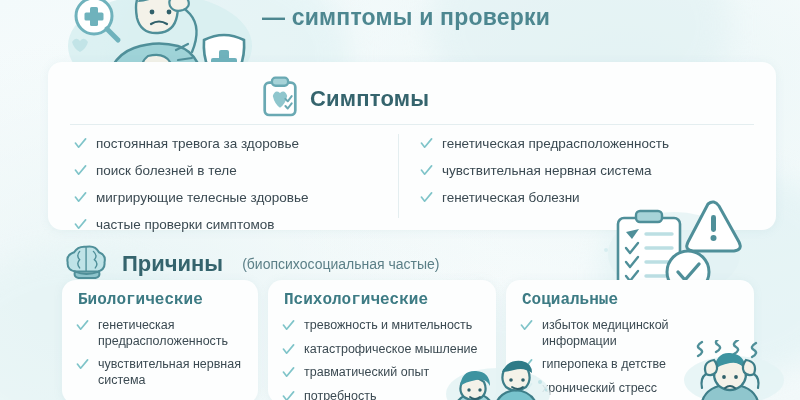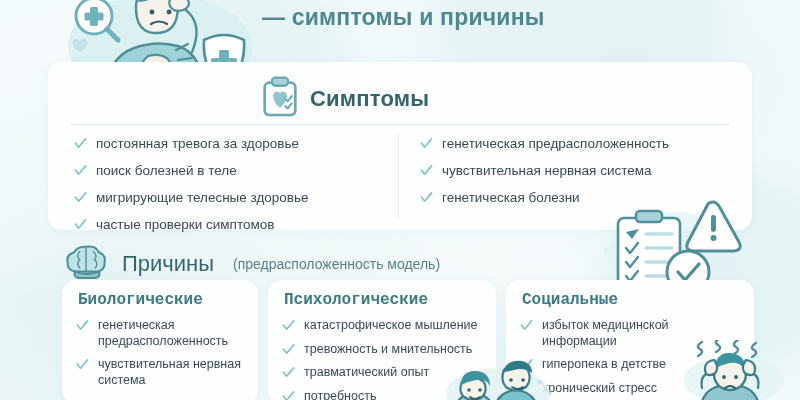--- a/index.html
+++ b/index.html
@@ -69,20 +69,21 @@
     width: 210px;
     height: 112px;
   }
 
   
   .card {
     position: absolute;
     background: #fdfefe;
     border-radius: 14px;
     box-shadow: 0 1px 10px rgba(120,170,178,.10);
+    padding-left: 24px;
   }
   .card-symptoms {
     left: 48px;
     top: 62px;
     width: 704px;
     height: 168px;
   }
 
   .section-head {
     position: absolute;
@@ -142,21 +143,21 @@
   }
   .check svg { display: block; }
 
   
   .head-causes {
     left: 64px;
     top: 244px;
   }
   .causes-title {
     font-size: 22px;
-    font-weight: 400;
+    font-weight: 700;
     color: #35646d;
   }
   .causes-sub {
     font-size: 14px;
     color: #5b7f87;
     margin-left: 7px;
   }
 
   
   .cause-card {
@@ -258,21 +259,21 @@
       <g fill="#6fb2bc">
         <rect x="167" y="62" width="10" height="26" rx="2"></rect>
         <rect x="159" y="70" width="26" height="10" rx="2"></rect>
       </g>
 
       <path d="M20 54 q4 -6 8 -1 q4 -5 8 1 q-2 7 -8 10 q-6 -3 -8 -10 z" fill="#bfe2e6" opacity=".9"></path>
       <path d="M120 96 q3 -5 6 -1 q3 -4 6 1 q-2 5 -6 8 q-4 -3 -6 -8 z" fill="#bfe2e6" opacity=".8"></path>
     </svg>
   </div>
 
-  <div class="title">— симптомы и причины</div>
+  <div class="title">— симптомы и проверки</div>
 
   <div class="card card-symptoms">
 
     <div class="section-head head-symptoms">
       <span>
         <svg viewBox="0 0 40 46" width="36" height="42" aria-hidden="true">
           <rect x="3" y="7" width="34" height="36" rx="5" fill="#ffffff" stroke="#6aa9b3" stroke-width="3"></rect>
           <rect x="11" y="1.5" width="18" height="9" rx="4" fill="#a7d3d8" stroke="#6aa9b3" stroke-width="2.6"></rect>
           <path d="M12 22 q2.5 -8 8 -3.5 q5.5 -4.5 8 3.5 q-2 9 -8 13 q-6 -4 -8 -13 z" fill="#8fc6cd"></path>
           <g fill="none" stroke="#6aa9b3" stroke-width="2.2" stroke-linecap="round" stroke-linejoin="round">
@@ -384,21 +385,21 @@
         <path d="M11 9 q4 -7 13 -6 q10 -2 14 6 q8 3 6 11 q1 8 -8 10 l-22 0 q-11 -1 -10 -10 q-2 -8 7 -11 z" fill="#bfe3e7" stroke="#4f8f99" stroke-width="2.2"></path>
         <path d="M12 30 q12 5 26 0 q2 6 -4 7 l-18 0 q-6 -1 -4 -7 z" fill="#8fc6cd" stroke="#4f8f99" stroke-width="2.2"></path>
         <g fill="none" stroke="#4f8f99" stroke-width="1.5" stroke-linecap="round">
           <path d="M24 4 v25"></path>
           <path d="M17 8 q-4 5 0 9 q-4 4 0 9"></path>
           <path d="M32 8 q5 5 1 9 q5 4 1 9"></path>
         </g>
       </svg>
     </span>
     <span class="causes-title">Причины</span>
-    <span class="causes-sub">(предрасположенность  модель)</span>
+    <span class="causes-sub">(биопсихосоциальная  частые)</span>
   </div>
 
   <div class="cause-card cause-1">
     <div class="cause-title">Биологические</div>
     <ul class="cause-list">
       <li class="item">
         <span class="check">
             <svg viewBox="0 0 14 14" width="13" height="13">
               <polyline points="1.5,6.5 5,11 12.5,2" fill="none" stroke="#7fc4c9" stroke-width="1.8" stroke-linecap="round" stroke-linejoin="round"></polyline>
             </svg>
@@ -418,29 +419,29 @@
 
   <div class="cause-card cause-2">
     <div class="cause-title">Психологические</div>
     <ul class="cause-list">
       <li class="item">
         <span class="check">
             <svg viewBox="0 0 14 14" width="13" height="13">
               <polyline points="1.5,6.5 5,11 12.5,2" fill="none" stroke="#7fc4c9" stroke-width="1.8" stroke-linecap="round" stroke-linejoin="round"></polyline>
             </svg>
           </span>
+        <span>тревожность и мнительность</span>
+      </li>
+      <li class="item">
+        <span class="check">
+            <svg viewBox="0 0 14 14" width="13" height="13">
+              <polyline points="1.5,6.5 5,11 12.5,2" fill="none" stroke="#7fc4c9" stroke-width="1.8" stroke-linecap="round" stroke-linejoin="round"></polyline>
+            </svg>
+          </span>
         <span>катастрофическое мышление</span>
-      </li>
-      <li class="item">
-        <span class="check">
-            <svg viewBox="0 0 14 14" width="13" height="13">
-              <polyline points="1.5,6.5 5,11 12.5,2" fill="none" stroke="#7fc4c9" stroke-width="1.8" stroke-linecap="round" stroke-linejoin="round"></polyline>
-            </svg>
-          </span>
-        <span>тревожность и мнительность</span>
       </li>
       <li class="item">
         <span class="check">
             <svg viewBox="0 0 14 14" width="13" height="13">
               <polyline points="1.5,6.5 5,11 12.5,2" fill="none" stroke="#7fc4c9" stroke-width="1.8" stroke-linecap="round" stroke-linejoin="round"></polyline>
             </svg>
           </span>
         <span>травматический опыт</span>
       </li>
       <li class="item">

